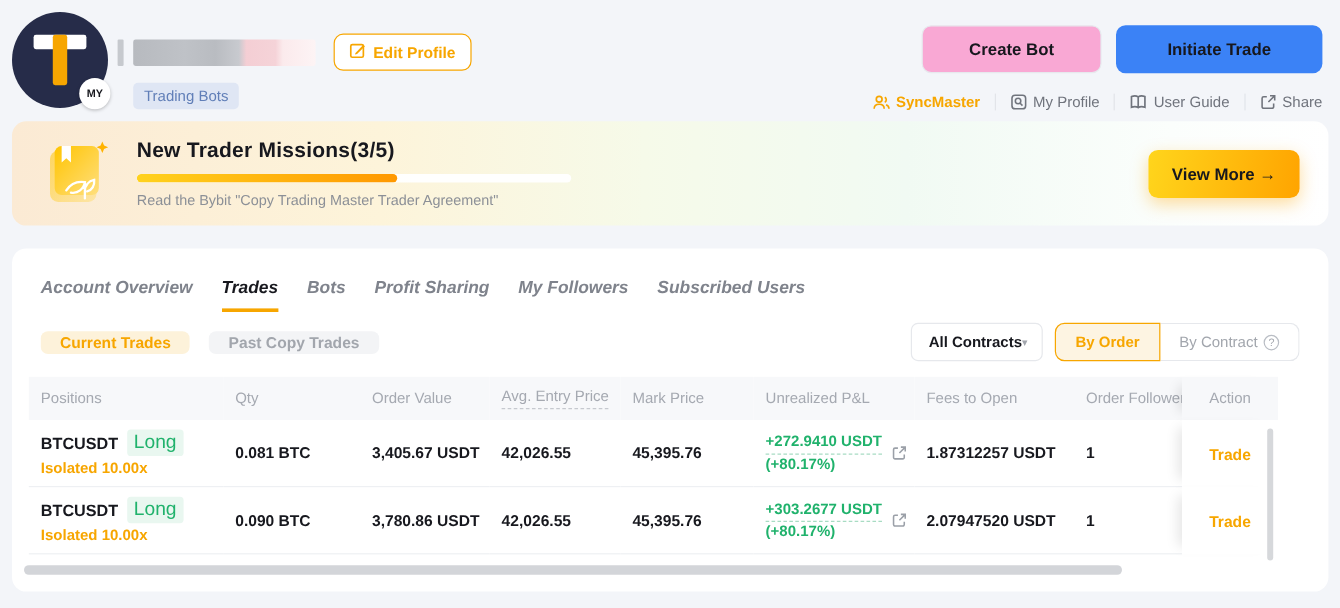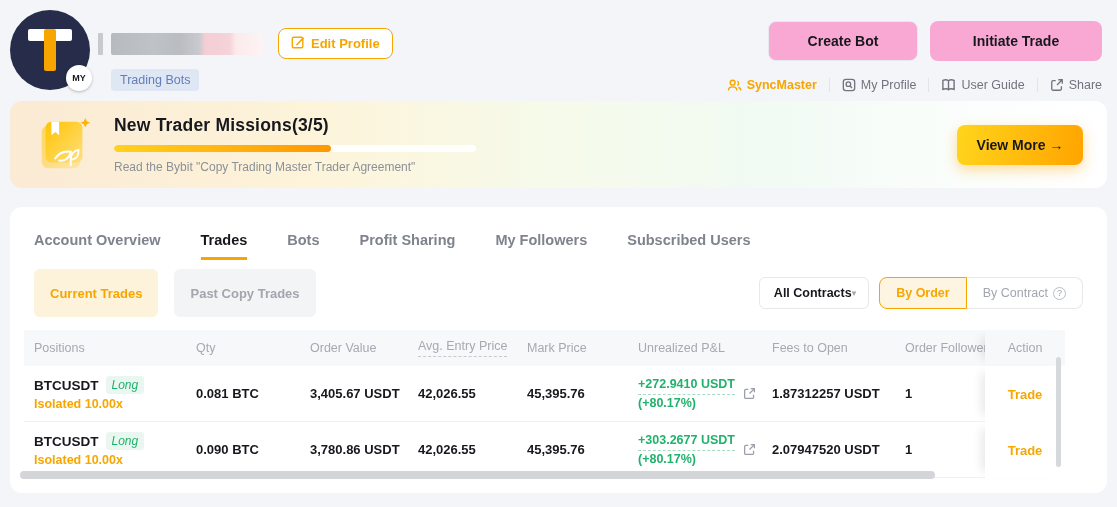--- a/index.html
+++ b/index.html
@@ -27,21 +27,21 @@
     background:linear-gradient(90deg,#b7babf 0%,#bfc2c7 28%,#b9bcc1 45%,#c8cacf 58%,#f4ced4 62%,#f5d3d8 78%,#fbeaec 82%,#fdf4f5 100%); }
   .edit-profile { display:flex; align-items:center; gap:6px; margin-left:15px; height:31px; padding:0 12px;
     border:1px solid #f7a600; border-radius:8px; background:#fff; color:#f7a600; font-size:13px; font-weight:bold; cursor:pointer; }
   .category-badge { display:inline-block; margin-top:10px; margin-left:13px; padding:4px 9px; border-radius:4px;
     background:#dfe6f4; color:#617fb8; font-size:12.5px; }
 
   .header-right { display:flex; flex-direction:column; align-items:flex-end; padding-top:11px; }
   .btn-row { display:flex; gap:12px; }
   .btn { height:40px; border-radius:8px; font-size:14px; font-weight:bold; cursor:pointer; font-family:inherit; }
   .btn-create { width:150px; background:#f9a8d4; border:1px solid #e7e9ee; color:#17181e; }
-  .btn-initiate { width:172px; background:#f9a8d4; border:none; color:#17181e; }
+  .btn-initiate { width:172px; background:#3b82f6; border:none; color:#17181e; }
   .links-row { display:flex; align-items:center; margin-top:17px; font-size:12.5px; color:#70747d; }
   .hlink { display:flex; align-items:center; gap:5px; cursor:pointer; }
   .hlink svg { display:block; }
   .hlink.orange { color:#f7a600; font-weight:bold; }
   .link-divider { width:1px; height:14px; background:#e2e4e9; margin:0 12px; }
 
   
   .missions-banner { position:relative; margin:0 10px; height:87px; border-radius:12px; display:flex; align-items:center;
     padding:0 24px 0 22px;
     background:linear-gradient(90deg,#fbead4 0%,#fdf4da 28%,#f6fae9 48%,#f1faf3 68%,#fbfefc 88%,#ffffff 100%); }
@@ -50,27 +50,27 @@
   .banner-title { font-size:17.5px; font-weight:bold; color:#17181e; letter-spacing:.2px; }
   .progress-track { margin:9px 0 8px; width:362px; height:7px; border-radius:4px; background:rgba(255,255,255,.95); overflow:hidden; }
   .progress-fill { height:100%; border-radius:4px; background:linear-gradient(90deg,#ffd21e,#ff9800); }
   .banner-sub { font-size:12px; color:#8c9097; }
   .view-more { margin-left:auto; width:126px; height:40px; border:none; border-radius:8px; cursor:pointer;
     background:linear-gradient(100deg,#ffd51c,#ffa400); color:#17181e; font-size:14px; font-weight:bold;
     box-shadow:0 5px 14px rgba(255,166,0,.38); font-family:inherit; }
 
   
   .main-card { position:relative; margin:19px 10px 0; height:286px; background:#fff; border-radius:12px; overflow:hidden; }
-  .tabs-row { display:flex; gap:40px; padding:25px 24px 0; }
+  .tabs-row { display:flex; gap:24px; padding:25px 24px 0;font-style:italic; }
   .tab { font-size:14.5px; font-weight:bold; color:#7f838c; cursor:pointer; padding-bottom:9px; }
   .tab.active { color:#17181e; border-bottom:3px solid #f7a600; }
 
   .filters-row { display:flex; align-items:center; justify-content:space-between; padding:9px 24px 0; }
   .pill-group { display:flex; gap:16px; }
-  .pill { height:48px; display:flex; align-items:center; padding:0 16px; border-radius:6px; font-size:13px; font-weight:bold; cursor:pointer; }
+  .pill { height:19px; display:flex; align-items:center; padding:0 16px; border-radius:6px; font-size:13px; font-weight:bold; cursor:pointer; }
   .pill.active { background:#fdf2da; color:#f7a600; }
   .pill.inactive { background:#f3f4f6; color:#a2a6ad; }
   .right-controls { display:flex; align-items:center; }
   .select-box { height:32px; display:flex; align-items:center; padding:0 12px 0 14px; border:1px solid #e6e8ec; border-radius:6px;
     font-size:12.5px; font-weight:bold; color:#17181e; background:#fff; cursor:pointer; margin-right:10px; }
   .caret { font-size:9px; color:#a2a6ad; }
   .seg { height:32px; display:flex; align-items:center; justify-content:center; font-size:12.5px; cursor:pointer; padding:0 16px; }
   .seg-order { border:1px solid #f7a600; background:#fdf4e2; color:#f7a600; font-weight:bold; border-radius:8px 0 0 8px; z-index:1; }
   .seg-contract { border:1px solid #e6e8ec; border-left:none; background:#fff; color:#a2a6ad; border-radius:0 8px 8px 0; gap:5px; }
   .qmark { display:inline-flex; width:13px; height:13px; border:1px solid #b9bdc4; border-radius:50%; color:#a2a6ad;
@@ -81,21 +81,21 @@
   .tr { display:grid; grid-template-columns:162px 114px 108px 109px 111px 134px 133px 90px 80px; }
   .th { background:#f7f8fa; height:36px; display:flex; align-items:center; font-size:12.5px; color:#a5a9b1; padding-left:10px; white-space:nowrap; overflow:hidden; }
   .th-dashed span { border-bottom:1px dashed #c6c9cf; padding-bottom:3px; }
   .td { height:56px; display:flex; flex-direction:column; justify-content:center; padding-left:10px; font-size:13px; font-weight:bold; color:#17181e; white-space:nowrap; overflow:hidden; border-bottom:1px solid #eef0f3; }
   .action-col { box-shadow:-10px 0 10px -7px rgba(0,0,0,.10); align-items:center; padding-left:0; }
   .th.action-col { justify-content:center; padding-left:0; }
   .td.action-col { background:#fff; border-bottom:none; }
   .trade-link { color:#f7a600; cursor:pointer; }
   .pos-line1 { display:flex; align-items:center; gap:7px; }
   .symbol { font-size:13.5px; font-weight:bold; }
-  .side-badge { font-size:12px; font-weight:normal; color:#20b26c; background:#e9f7f0; padding:2px 6px; border-radius:3px;font-style:italic; }
+  .side-badge { font-size:16px; font-weight:normal; color:#20b26c; background:#e9f7f0; padding:2px 6px; border-radius:3px; }
   .margin-mode { margin-top:3px; font-size:12.5px; color:#f7a600; }
   .pnl-cell { display:flex; align-items:center; gap:8px; }
   .pnl-lines { color:#20b26c; font-size:12.5px; line-height:1.35; }
   .pnl-val { border-bottom:1px dashed #a8dcc3; padding-bottom:1px; display:inline-block; }
   .ext-icon { color:#9ba0a8; cursor:pointer; display:flex; }
 
   .v-scrollbar { position:absolute; left:1046px; top:150px; width:5px; height:110px; border-radius:3px; background:#d6d8db; }
   .h-scrollbar { position:absolute; left:10px; bottom:14px; width:915px; height:8px; border-radius:4px; background:#d3d5d9; }
 </style>
 </head>

